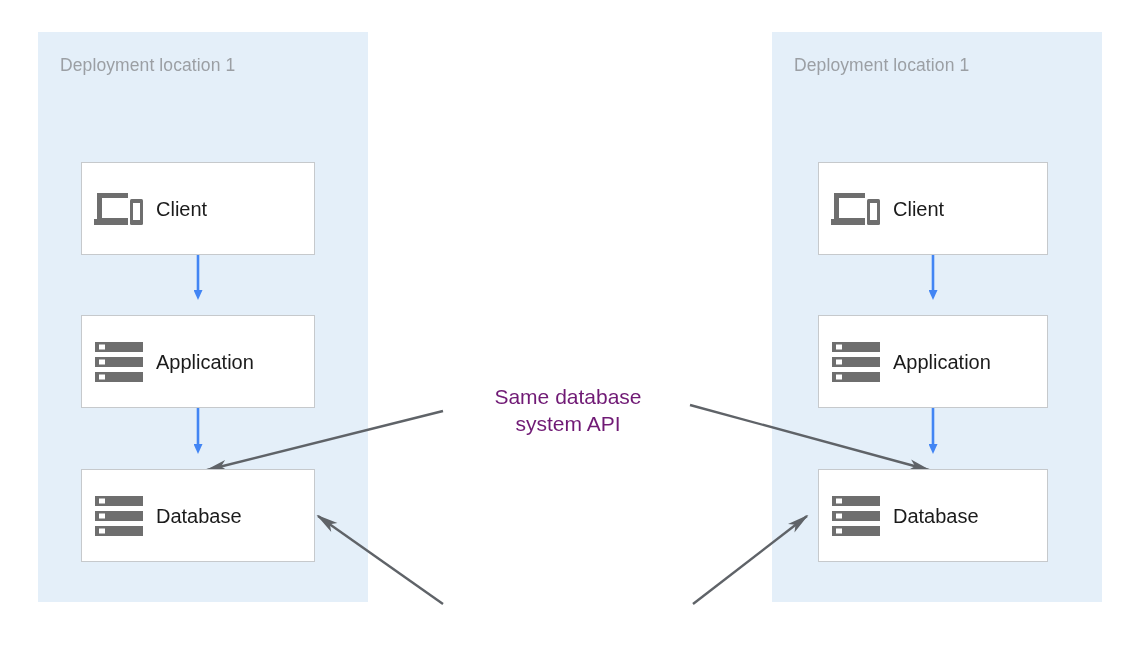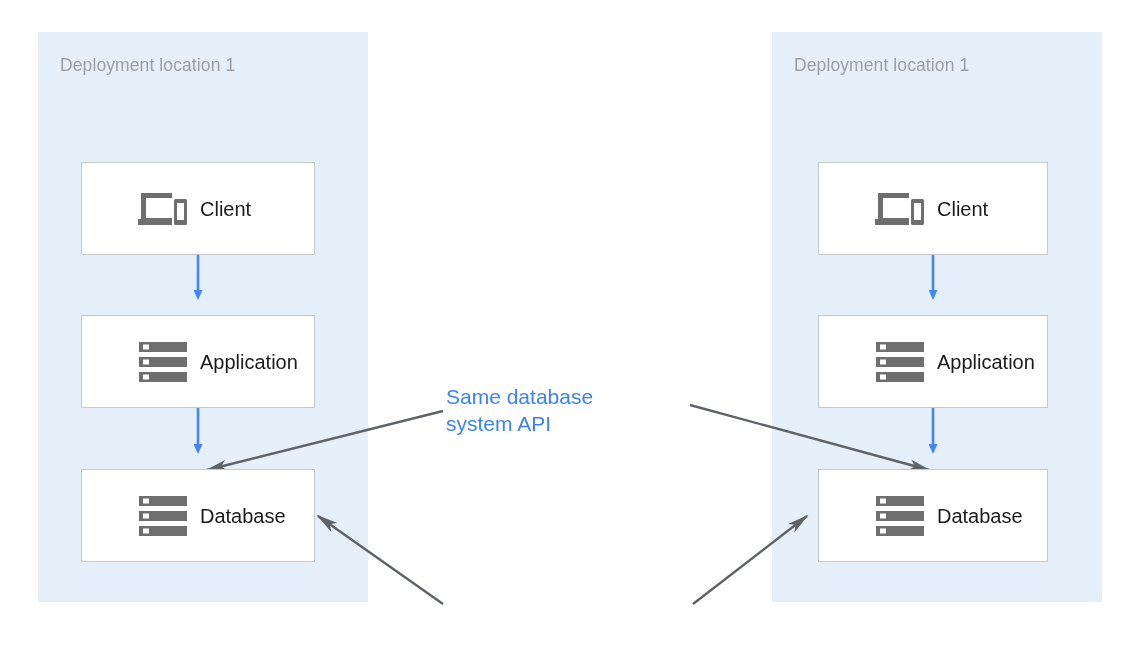--- a/index.html
+++ b/index.html
@@ -44,21 +44,20 @@
   .node {
     position: absolute;
     width: 234px;
     height: 93px;
     background: #ffffff;
     border: 1px solid #c6c9cc;
     box-sizing: border-box;
     display: flex;
     align-items: center;
     z-index: 3;
-    padding-left: 44px;
   }
   .node-label {
     font-size: 20px;
     color: #1b1b1b;
     line-height: 24px;
     white-space: nowrap;
   }
   .node .icon-wrap {
     width: 74px;
     min-width: 74px;
@@ -85,23 +84,24 @@
     left: 0; top: 0;
     width: 1132px;
     height: 662px;
     z-index: 2;
     pointer-events: none;
   }
 
   
   .annotation {
     position: absolute;
+    text-align: center;
     font-size: 21px;
     line-height: 27px;
-    color: #3b82f6;
+    color: #701a75;
     white-space: pre-line;
     z-index: 4;
   }
   #annot-same  { left: 446px; top: 383px; width: 244px; }
   #annot-diff  { left: 446px; top: 565px; width: 244px; }
 </style>
 </head>
 <body>
 
 <div id="canvas">

